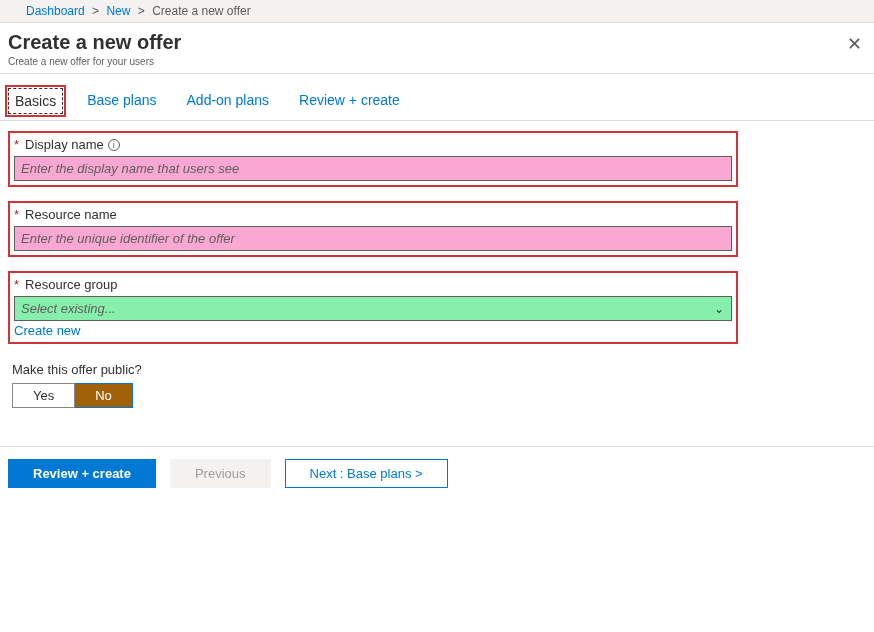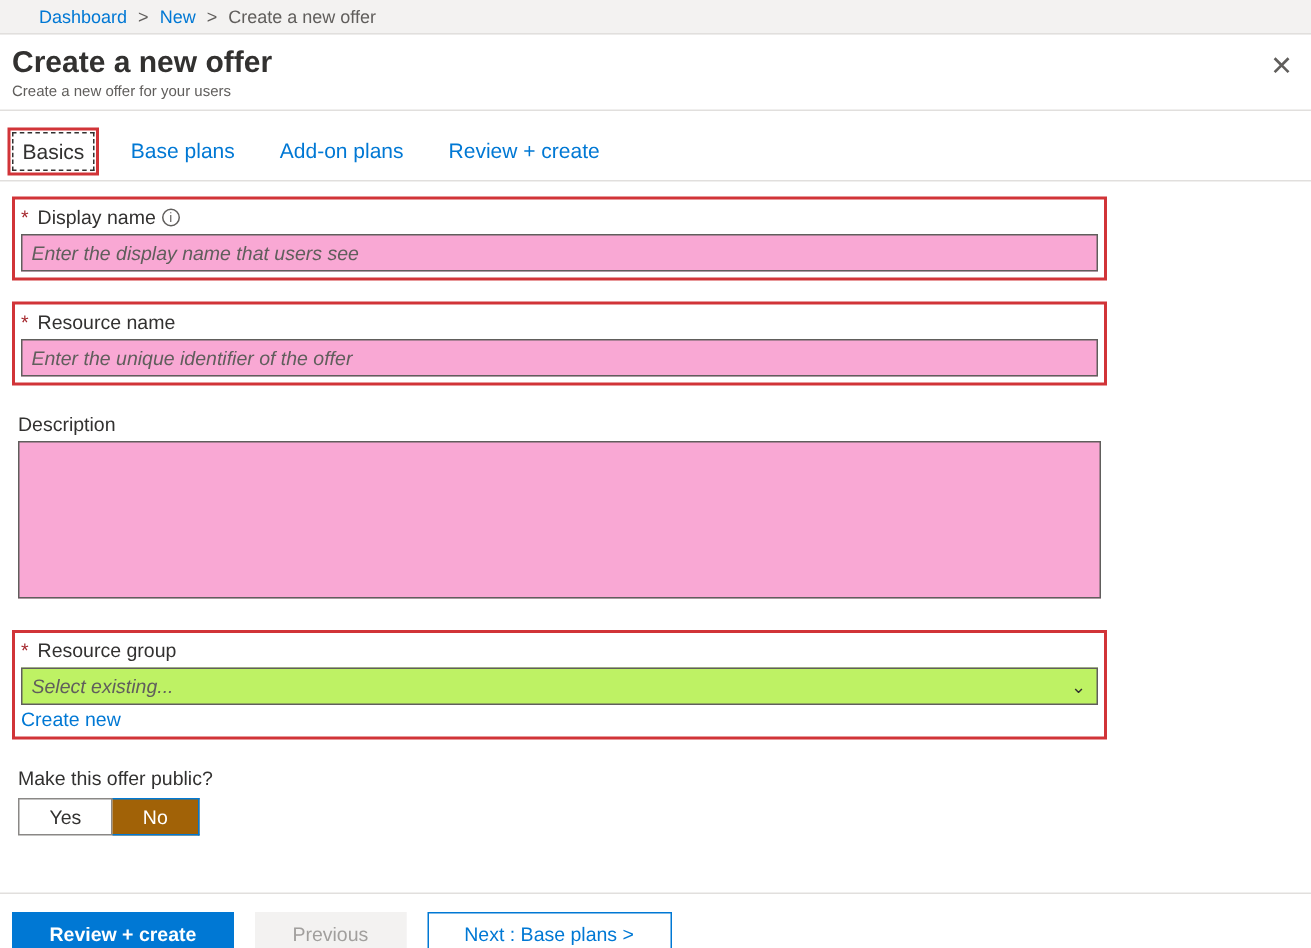--- a/index.html
+++ b/index.html
@@ -19,21 +19,21 @@
 .form-area { padding: 10px 8px 20px 8px; }
 .field-block { margin-bottom: 14px; padding: 4px; }
 .field-block.highlighted { border: 2px solid #d13438; }
 .field-label { font-size: 13px; color: #323130; margin-bottom: 4px; display: flex; align-items: center; gap: 4px; }
 .req { color: #a4262c; margin-right: 2px; }
 .info-icon { display: inline-flex; align-items: center; justify-content: center; width: 12px; height: 12px; border-radius: 50%; border: 1px solid #605e5c; font-size: 9px; color: #605e5c; cursor: pointer; }
 .text-input { width: 100%; border: 1px solid #605e5c; padding: 4px 6px; font-size: 13px; font-family: inherit; font-style: italic; color: #605e5c; background: #f9a8d4; }
 .text-input::placeholder { font-style: italic; color: #605e5c; }
 textarea.text-input { height: 105px; resize: none; font-style: normal; }
 .select-wrap { position: relative; }
-.select-input { width: 100%; border: 1px solid #605e5c; padding: 4px 6px; font-size: 13px; font-style: italic; color: #605e5c; background: #bef264; appearance: none; cursor: pointer; }
+.select-input { width: 100%; border: 1px solid #605e5c; padding: 4px 6px; font-size: 13px; font-style: italic; color: #605e5c; background: #86efac; appearance: none; cursor: pointer; }
 .chevron { position: absolute; right: 8px; top: 50%; transform: translateY(-50%); pointer-events: none; font-size: 12px; color: #323130; }
 .create-new { color: #0078d4; font-size: 13px; cursor: pointer; display: inline-block; margin-top: 2px; }
 .toggle-group { display: flex; margin-top: 6px; }
 .toggle-btn { padding: 4px 20px; font-size: 13px; border: 1px solid #8a8886; background: #fff; color: #323130; cursor: pointer; }
 .toggle-btn.selected { background: #a16207; color: #fff; border-color: #0078d4; }
 .toggle-btn + .toggle-btn { border-left: none; }
 .footer { border-top: 1px solid #e1dfdd; padding: 12px 8px; display: flex; gap: 14px; }
 .btn { padding: 6px 24px; font-size: 13px; border: 1px solid transparent; cursor: pointer; font-family: inherit; }
 .btn-primary { background: #0078d4; color: #fff; border-color: #0078d4; font-weight: 600; }
 .btn-disabled { background: #f3f2f1; color: #a19f9d; border-color: #f3f2f1; cursor: default; }
@@ -81,26 +81,20 @@
   </div>
 
   <div class="field-block highlighted" style="width:730px;">
     <div class="field-label">
       <span class="req">*</span>
       <span>Resource name</span>
     </div>
     <input type="text" class="text-input" placeholder="Enter the unique identifier of the offer" style="">
   </div>
 
-  <div class="field-block" style="width:730px;">
-    <div class="field-label">
-      <span>Description</span>
-    </div>
-    <textarea class="text-input" style=""></textarea>
-  </div>
 
   <div class="field-block highlighted" style="width:730px;">
     <div class="field-label">
       <span class="req">*</span>
       <span>Resource group</span>
     </div>
     <div class="select-wrap">
       <div class="select-input">Select existing...</div>
       <span class="chevron">⌄</span>
     </div>

